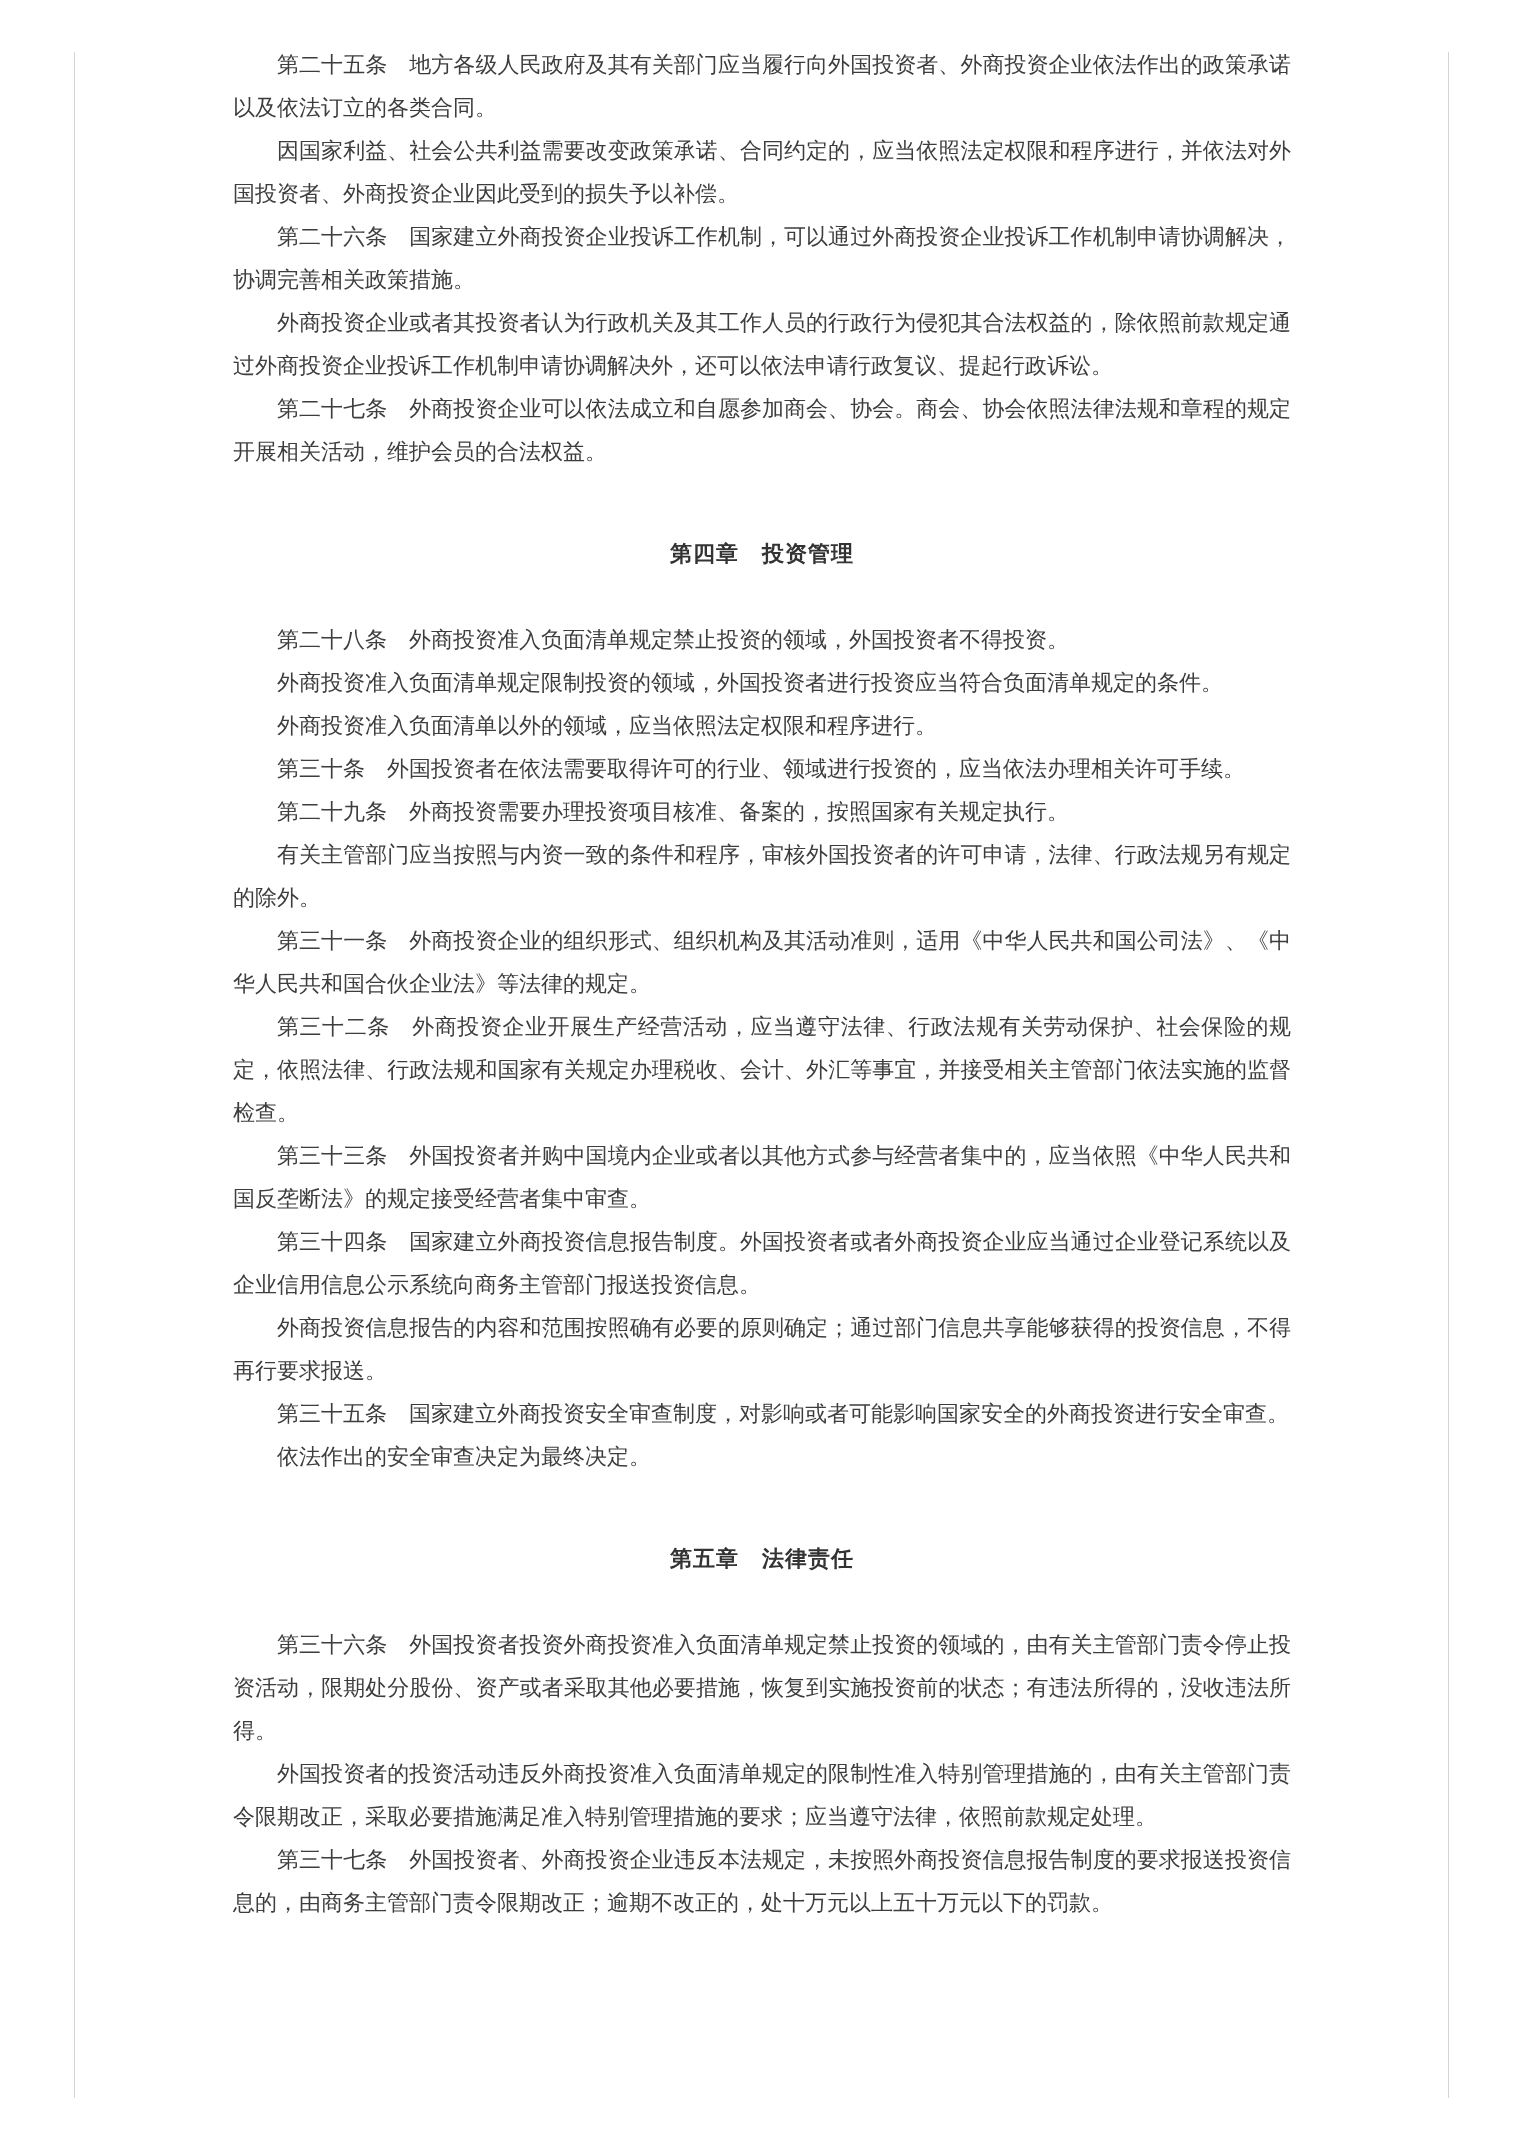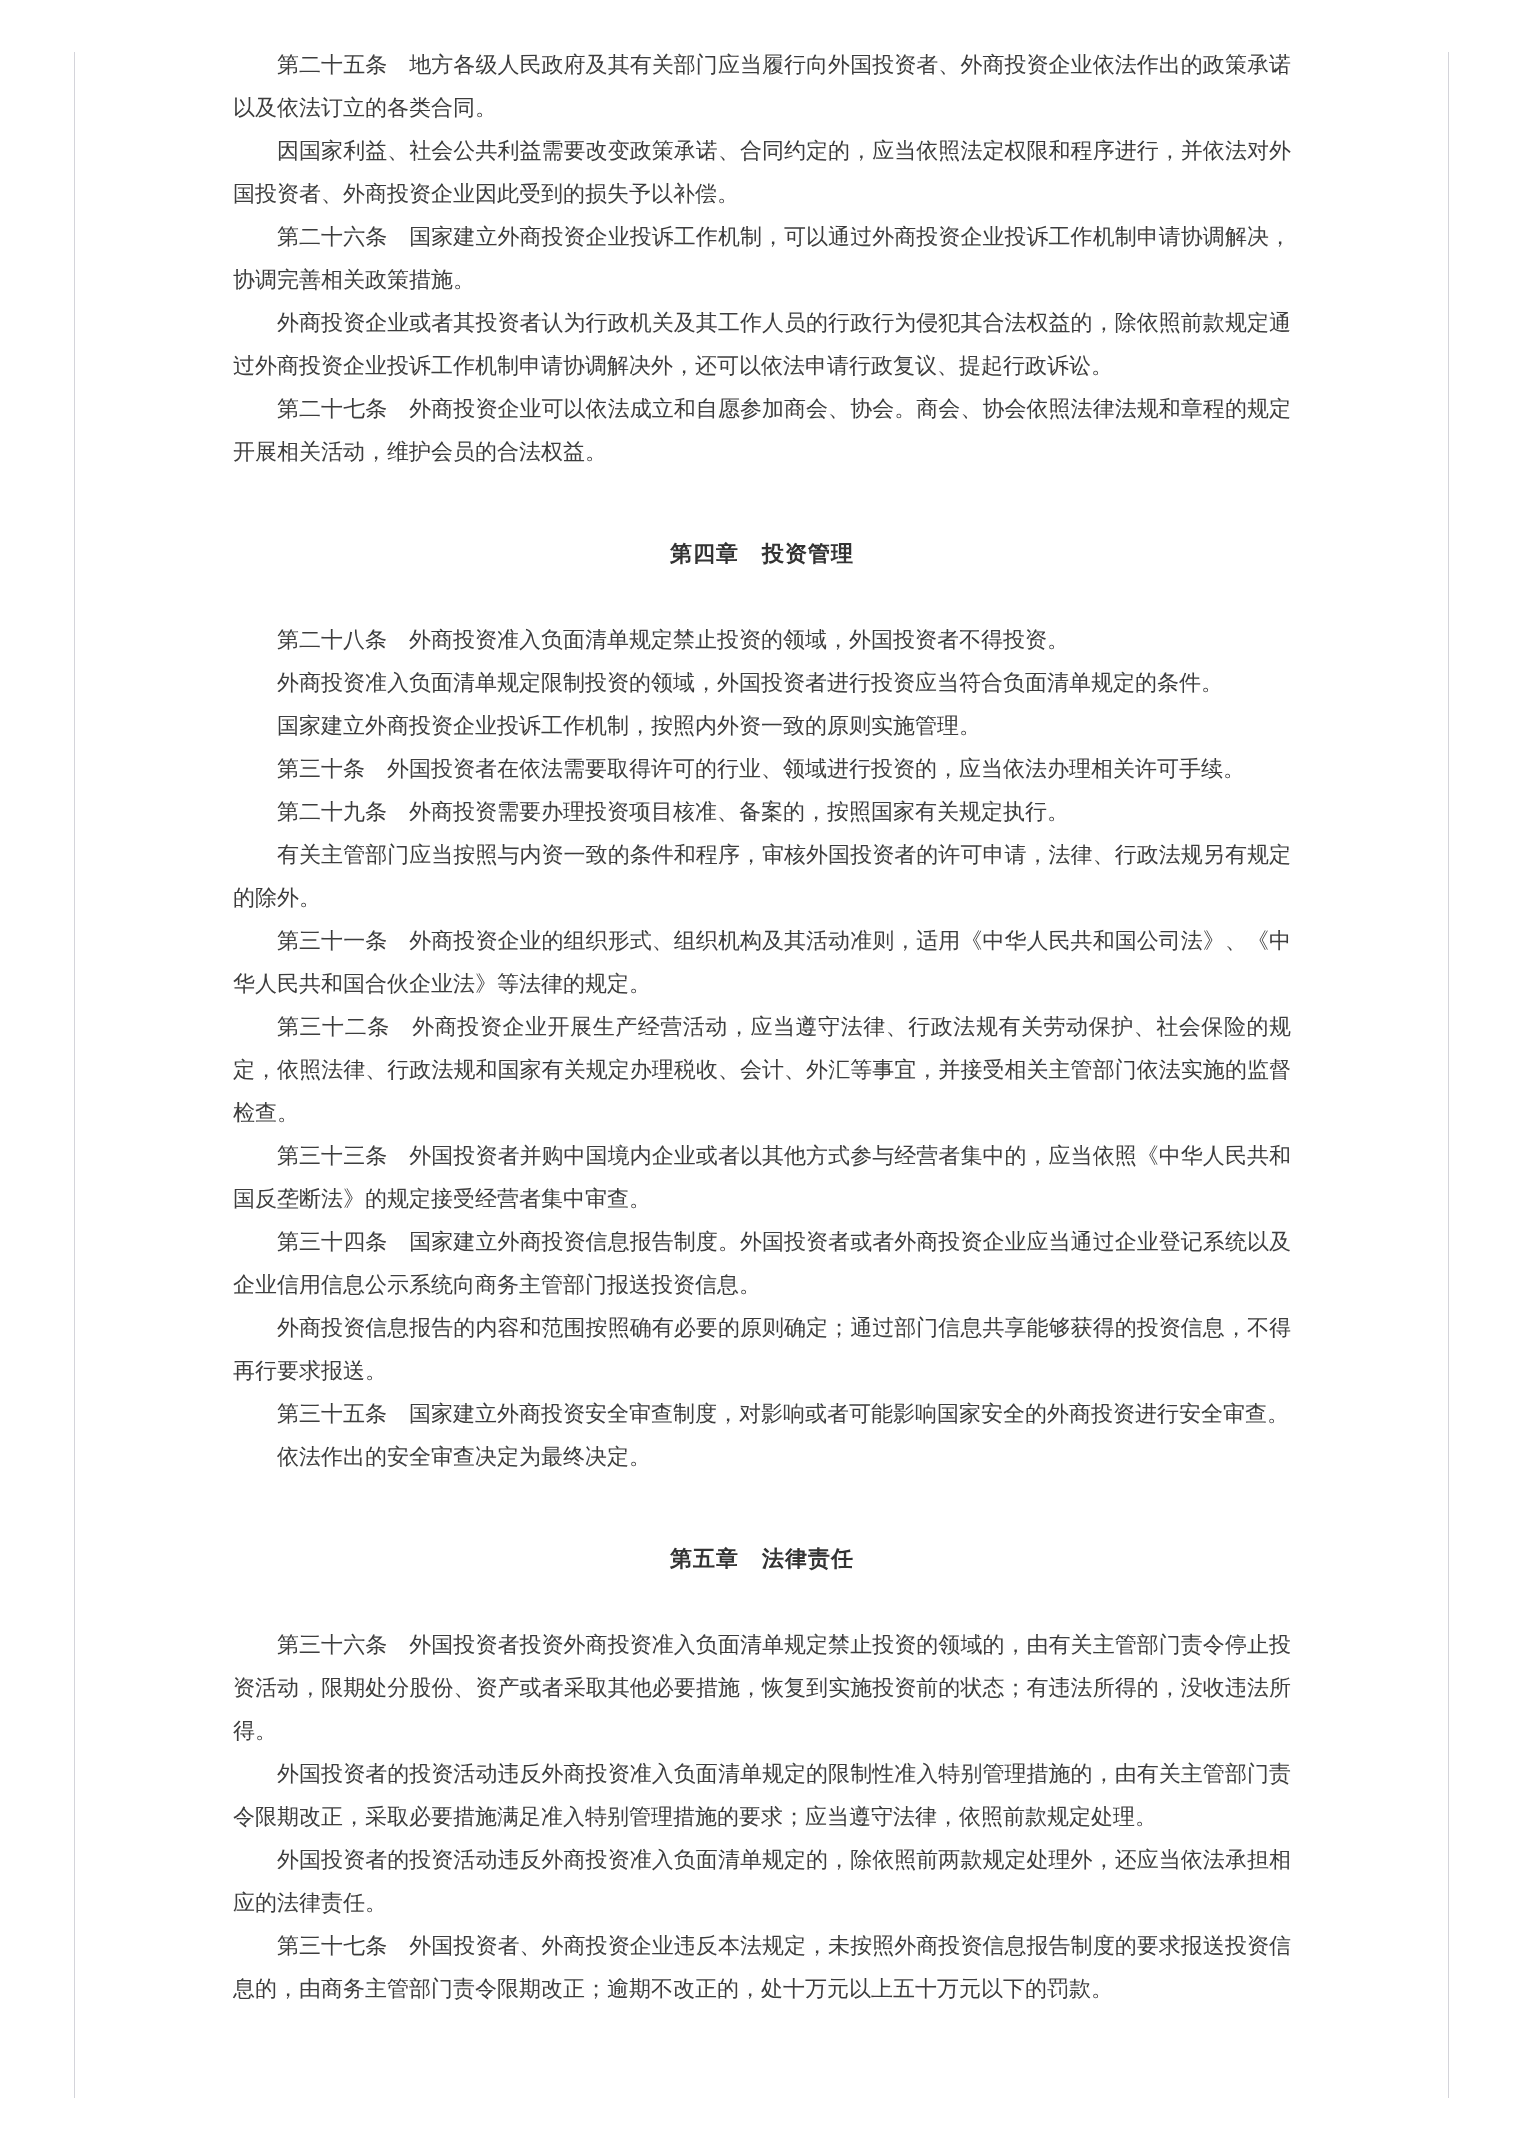--- a/index.html
+++ b/index.html
@@ -61,29 +61,28 @@
 
 <div class="law-content">
     <p class="para">第二十五条　地方各级人民政府及其有关部门应当履行向外国投资者、外商投资企业依法作出的政策承诺以及依法订立的各类合同。</p>
     <p class="para">因国家利益、社会公共利益需要改变政策承诺、合同约定的，应当依照法定权限和程序进行，并依法对外国投资者、外商投资企业因此受到的损失予以补偿。</p>
     <p class="para">第二十六条　国家建立外商投资企业投诉工作机制，可以通过外商投资企业投诉工作机制申请协调解决，协调完善相关政策措施。</p>
     <p class="para">外商投资企业或者其投资者认为行政机关及其工作人员的行政行为侵犯其合法权益的，除依照前款规定通过外商投资企业投诉工作机制申请协调解决外，还可以依法申请行政复议、提起行政诉讼。</p>
     <p class="para">第二十七条　外商投资企业可以依法成立和自愿参加商会、协会。商会、协会依照法律法规和章程的规定开展相关活动，维护会员的合法权益。</p>
     <h2 class="chapter">第四章　投资管理</h2>
     <p class="para">第二十八条　外商投资准入负面清单规定禁止投资的领域，外国投资者不得投资。</p>
     <p class="para">外商投资准入负面清单规定限制投资的领域，外国投资者进行投资应当符合负面清单规定的条件。</p>
-    <p class="para">国家建立外商投资企业投诉工作机制，按照内外资一致的原则实施管理。</p>
+    <p class="para">外商投资准入负面清单以外的领域，应当依照法定权限和程序进行。</p>
     <p class="para">第三十条　外国投资者在依法需要取得许可的行业、领域进行投资的，应当依法办理相关许可手续。</p>
     <p class="para">第二十九条　外商投资需要办理投资项目核准、备案的，按照国家有关规定执行。</p>
     <p class="para">有关主管部门应当按照与内资一致的条件和程序，审核外国投资者的许可申请，法律、行政法规另有规定的除外。</p>
     <p class="para">第三十一条　外商投资企业的组织形式、组织机构及其活动准则，适用《中华人民共和国公司法》、《中华人民共和国合伙企业法》等法律的规定。</p>
     <p class="para">第三十二条　外商投资企业开展生产经营活动，应当遵守法律、行政法规有关劳动保护、社会保险的规定，依照法律、行政法规和国家有关规定办理税收、会计、外汇等事宜，并接受相关主管部门依法实施的监督检查。</p>
     <p class="para">第三十三条　外国投资者并购中国境内企业或者以其他方式参与经营者集中的，应当依照《中华人民共和国反垄断法》的规定接受经营者集中审查。</p>
     <p class="para">第三十四条　国家建立外商投资信息报告制度。外国投资者或者外商投资企业应当通过企业登记系统以及企业信用信息公示系统向商务主管部门报送投资信息。</p>
     <p class="para">外商投资信息报告的内容和范围按照确有必要的原则确定；通过部门信息共享能够获得的投资信息，不得再行要求报送。</p>
     <p class="para">第三十五条　国家建立外商投资安全审查制度，对影响或者可能影响国家安全的外商投资进行安全审查。</p>
     <p class="para">依法作出的安全审查决定为最终决定。</p>
     <h2 class="chapter">第五章　法律责任</h2>
     <p class="para">第三十六条　外国投资者投资外商投资准入负面清单规定禁止投资的领域的，由有关主管部门责令停止投资活动，限期处分股份、资产或者采取其他必要措施，恢复到实施投资前的状态；有违法所得的，没收违法所得。</p>
     <p class="para">外国投资者的投资活动违反外商投资准入负面清单规定的限制性准入特别管理措施的，由有关主管部门责令限期改正，采取必要措施满足准入特别管理措施的要求；应当遵守法律，依照前款规定处理。</p>
-    <p class="para">外国投资者的投资活动违反外商投资准入负面清单规定的，除依照前两款规定处理外，还应当依法承担相应的法律责任。</p>
     <p class="para">第三十七条　外国投资者、外商投资企业违反本法规定，未按照外商投资信息报告制度的要求报送投资信息的，由商务主管部门责令限期改正；逾期不改正的，处十万元以上五十万元以下的罚款。</p>
   </div>
 
 </body></html>

